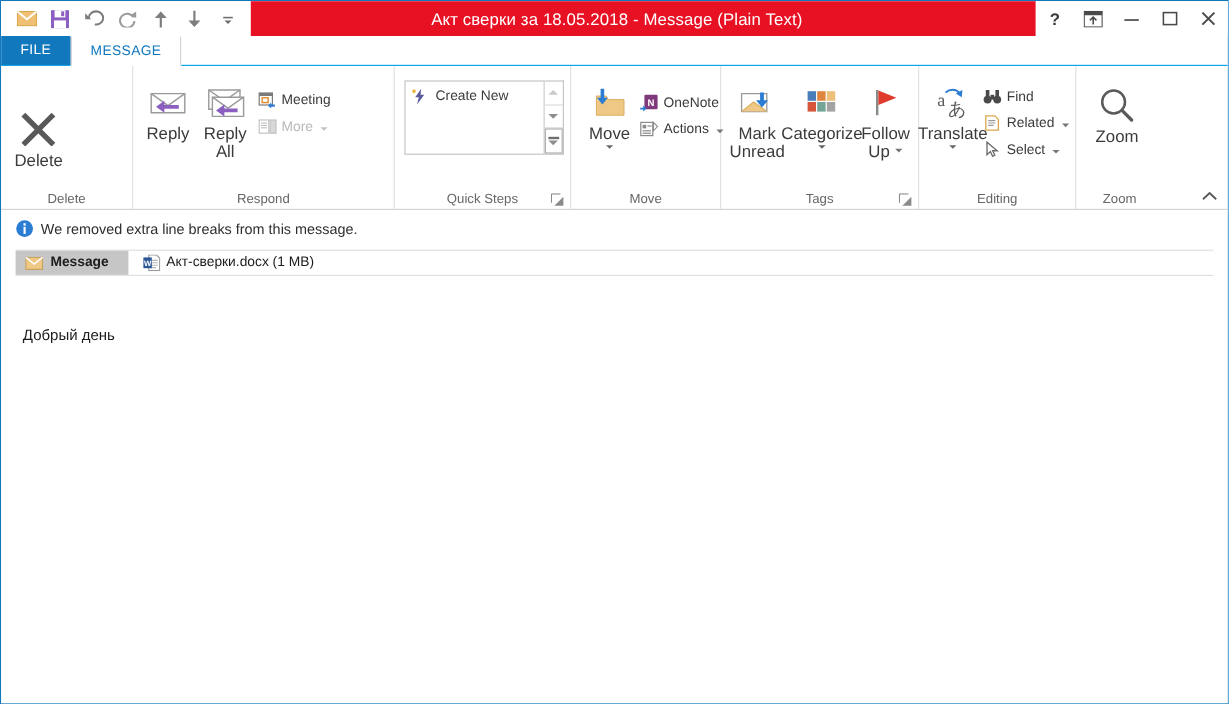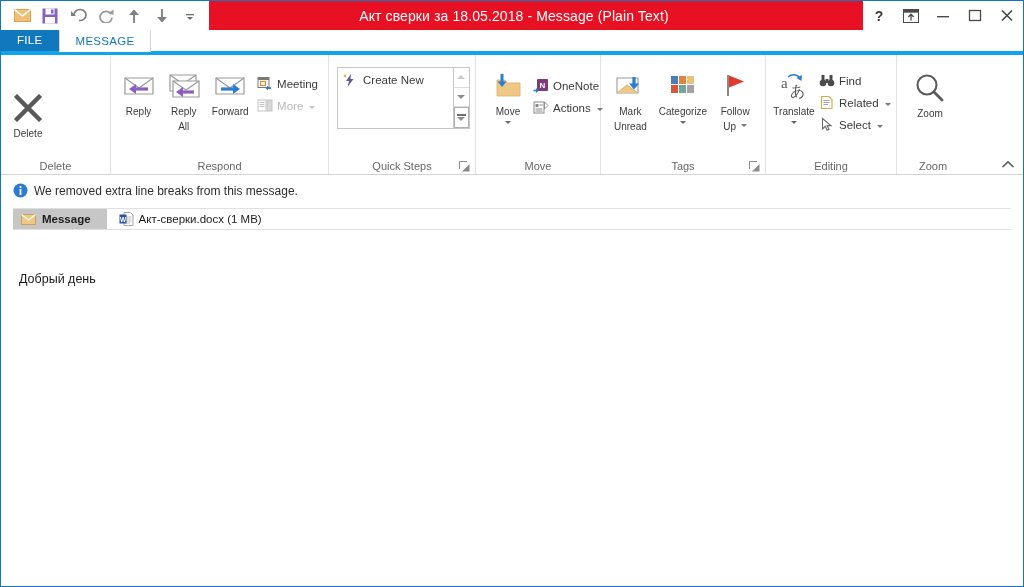--- a/index.html
+++ b/index.html
@@ -58,21 +58,21 @@
     color: #4a4a4a;
   }
   .wc.help { font-size: 14px; font-weight: bold; color: #3a3a3a; }
   .wc svg { display: block; }
 
   
   .tabstrip {
     height: 25px; flex: 0 0 25px;
     display: flex; align-items: stretch;
     background: #ffffff;
-    border-bottom: 4px solid #0ea5e9;
+    border-bottom: 1px solid #0ea5e9;
   }
   .tab {
     display: flex; align-items: center; justify-content: center;
     padding: 0 16px;
     font-size: 11.5px;
     letter-spacing: 0.3px;
   }
   .tab.file {
     background: #1278be; color: #ffffff;
     min-width: 57px;
@@ -125,21 +125,21 @@
 
   .bigbtn {
     display: flex; flex-direction: column; align-items: center;
     justify-content: flex-start;
     padding: 2px 6px 0 6px;
     min-width: 44px;
     text-align: center;
     line-height: 13px;
   }
   .bigbtn .ico { height: 34px; display:flex; align-items:center; justify-content:center; }
-  .bigbtn .lbl { margin-top: 2px; color: #3b3b3b; font-size: 10px; }
+  .bigbtn .lbl { margin-top: 2px; color: #3b3b3b; font-size: 14px; }
   .caret-down {
     width: 0; height: 0;
     border-left: 3.5px solid transparent;
     border-right: 3.5px solid transparent;
     border-top: 3.5px solid #666;
     margin-top: 3px;
   }
 
   .smallcol {
     display: flex; flex-direction: column;
@@ -397,31 +397,20 @@
                 <path d="M3 3 L3 19 L29 19 L29 3 Z" fill="#ffffff" stroke="#9a9a9a" stroke-width="1.2"></path>
                 <path d="M3 3 L16 12 L29 3" fill="none" stroke="#9a9a9a" stroke-width="1.2"></path>
                 <path d="M6 9 L6 25 L32 25 L32 9 Z" fill="#ffffff" stroke="#9a9a9a" stroke-width="1.2"></path>
                 <path d="M6 9 L19 18 L32 9" fill="none" stroke="#9a9a9a" stroke-width="1.2"></path>
                 <path d="M27 20 L13 20" stroke="#8b5fbf" stroke-width="3.2"></path>
                 <path d="M16 15 L9 20 L16 25 Z" fill="#8b5fbf"></path>
               </svg>
           </div>
           <div class="lbl">Reply</div>
           <div class="lbl">All</div>
-        </div>
-        <div class="bigbtn">
-          <div class="ico">
-            <svg width="34" height="28" viewBox="0 0 34 28">
-                <path d="M3 6 L3 22 L31 22 L31 6 Z" fill="#ffffff" stroke="#9a9a9a" stroke-width="1.2"></path>
-                <path d="M3 6 L17 16 L31 6" fill="none" stroke="#9a9a9a" stroke-width="1.2"></path>
-                <path d="M8 17 L23 17" stroke="#2b7cd3" stroke-width="3.2"></path>
-                <path d="M20 12 L27 17 L20 22 Z" fill="#2b7cd3"></path>
-              </svg>
-          </div>
-          <div class="lbl">Forward</div>
         </div>
         <div class="smallcol" style="padding-top:6px;">
           <div class="smallbtn">
             <span class="sico">
               <svg width="16" height="15" viewBox="0 0 16 15">
                   <rect x="1" y="1.5" width="11" height="10" fill="#ffffff" stroke="#7a7a7a"></rect>
                   <rect x="1" y="1.5" width="11" height="2.5" fill="#7a7a7a"></rect>
                   <rect x="3.5" y="5.5" width="5" height="4" fill="none" stroke="#e08b2f" stroke-width="1.2"></rect>
                   <path d="M9 12 L14 12" stroke="#2b7cd3" stroke-width="1.8"></path>
                   <path d="M11 9.5 L8.5 12 L11 14.5 Z" fill="#2b7cd3"></path>

